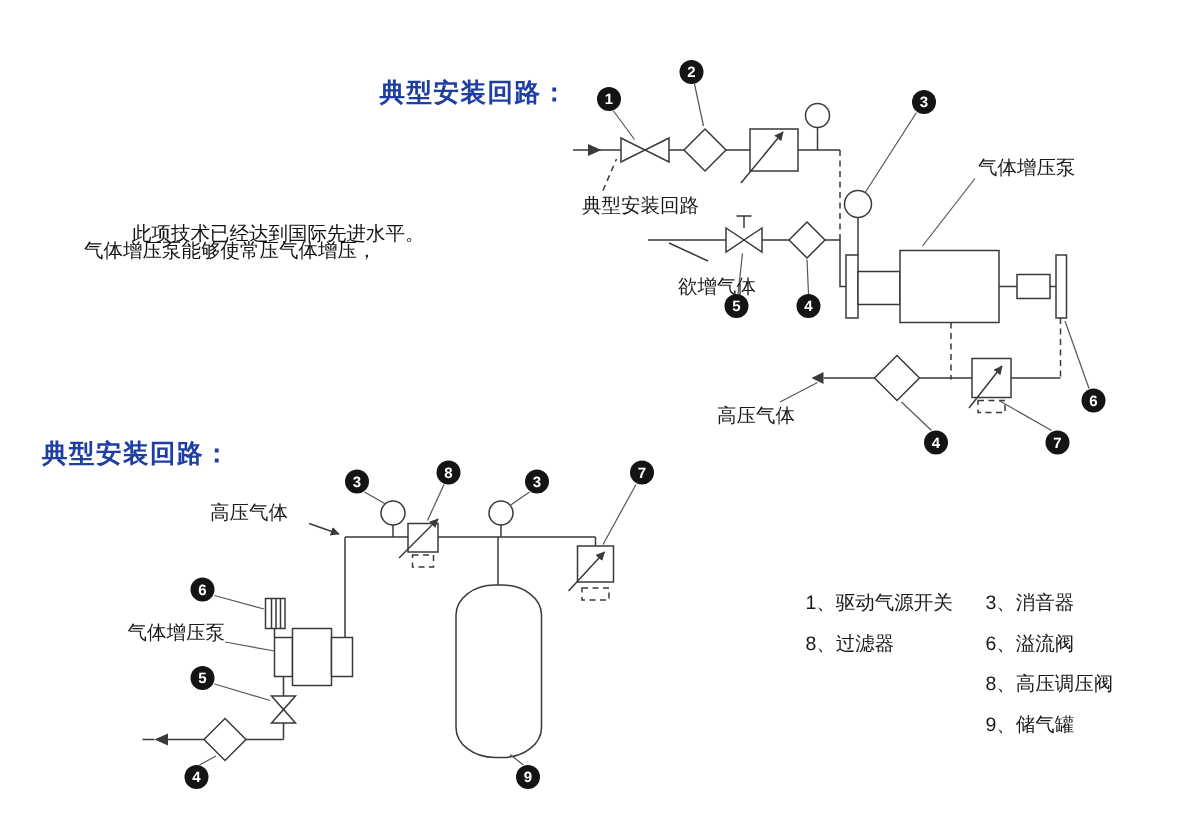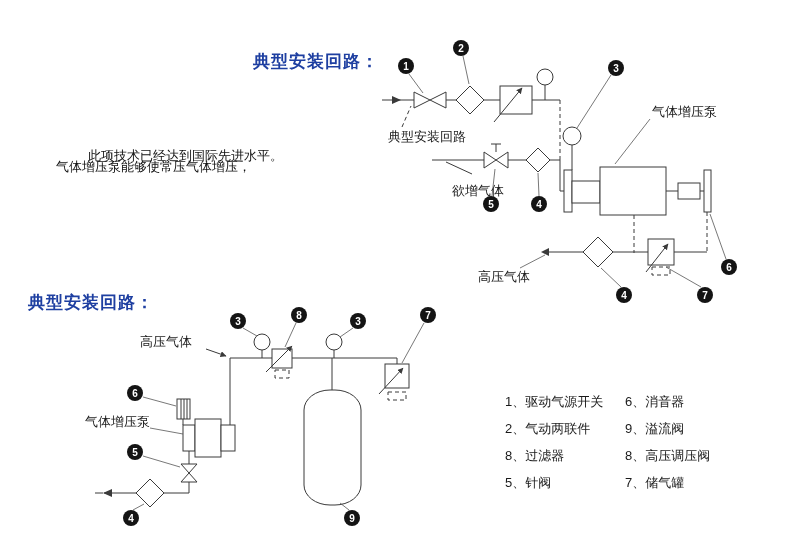--- a/index.html
+++ b/index.html
@@ -4,21 +4,21 @@
 <style>
   html,body{margin:0;padding:0;background:#fff;}
   .stage{
     position:relative;width:797px;height:544px;background:#ffffff;overflow:hidden;
     font-family:"Liberation Sans","DejaVu Sans",sans-serif;
   }
   .stage svg{position:absolute;left:0;top:0;}
   .lbl{position:absolute;font-size:13px;color:#1a1a1a;white-space:nowrap;line-height:1.2;text-align:right;}
   .title{font-size:17px;font-weight:bold;color:#1e3fa1;letter-spacing:1px;}
   .desc{font-size:13px;color:#111;}
-  .legend-col{position:absolute;display:flex;flex-direction:column;gap:9px;font-size:13px;color:#1a1a1a;}
+  .legend-col{position:absolute;display:flex;flex-direction:column;gap:9px;font-size:13px;color:#1a1a1a;margin-left:32px;}
   .legend-item{white-space:nowrap;}
   .marker circle{fill:#141414;stroke:none;}
   .marker text{fill:#ffffff;font-size:10px;font-weight:bold;text-anchor:middle;
     font-family:"Liberation Sans","DejaVu Sans",sans-serif;}
   .sym{fill:#ffffff;stroke:#3a3a3a;stroke-width:1;}
   .pipe{fill:none;stroke:#3a3a3a;stroke-width:1;}
   .dash{fill:none;stroke:#3a3a3a;stroke-width:1;stroke-dasharray:4 3;}
   .leader{fill:none;stroke:#555;stroke-width:0.8;}
   .solidfill{fill:#3a3a3a;stroke:none;}
 </style>
@@ -208,24 +208,22 @@
   <div class="lbl" style="left:452px;top:183px;">欲增气体</div>
   <div class="lbl" style="left:652px;top:104px;">气体增压泵</div>
   <div class="lbl" style="left:478px;top:269px;">高压气体</div>
 
   <div class="lbl title" style="left:28px;top:293px;">典型安装回路：</div>
   <div class="lbl" style="left:140px;top:334px;">高压气体</div>
   <div class="lbl" style="left:85px;top:414px;">气体增压泵</div>
 
   <div class="legend-col" style="left:505px;top:393px;">
     <div class="legend-item">1、驱动气源开关</div>
-    <div class="legend-item">2、气动两联件</div>
     <div class="legend-item">8、过滤器</div>
-    <div class="legend-item">5、针阀</div>
   </div>
   <div class="legend-col" style="left:625px;top:393px;">
-    <div class="legend-item">6、消音器</div>
-    <div class="legend-item">9、溢流阀</div>
+    <div class="legend-item">3、消音器</div>
+    <div class="legend-item">6、溢流阀</div>
     <div class="legend-item">8、高压调压阀</div>
-    <div class="legend-item">7、储气罐</div>
+    <div class="legend-item">9、储气罐</div>
   </div>
 
 </div>
 
 </body></html>

